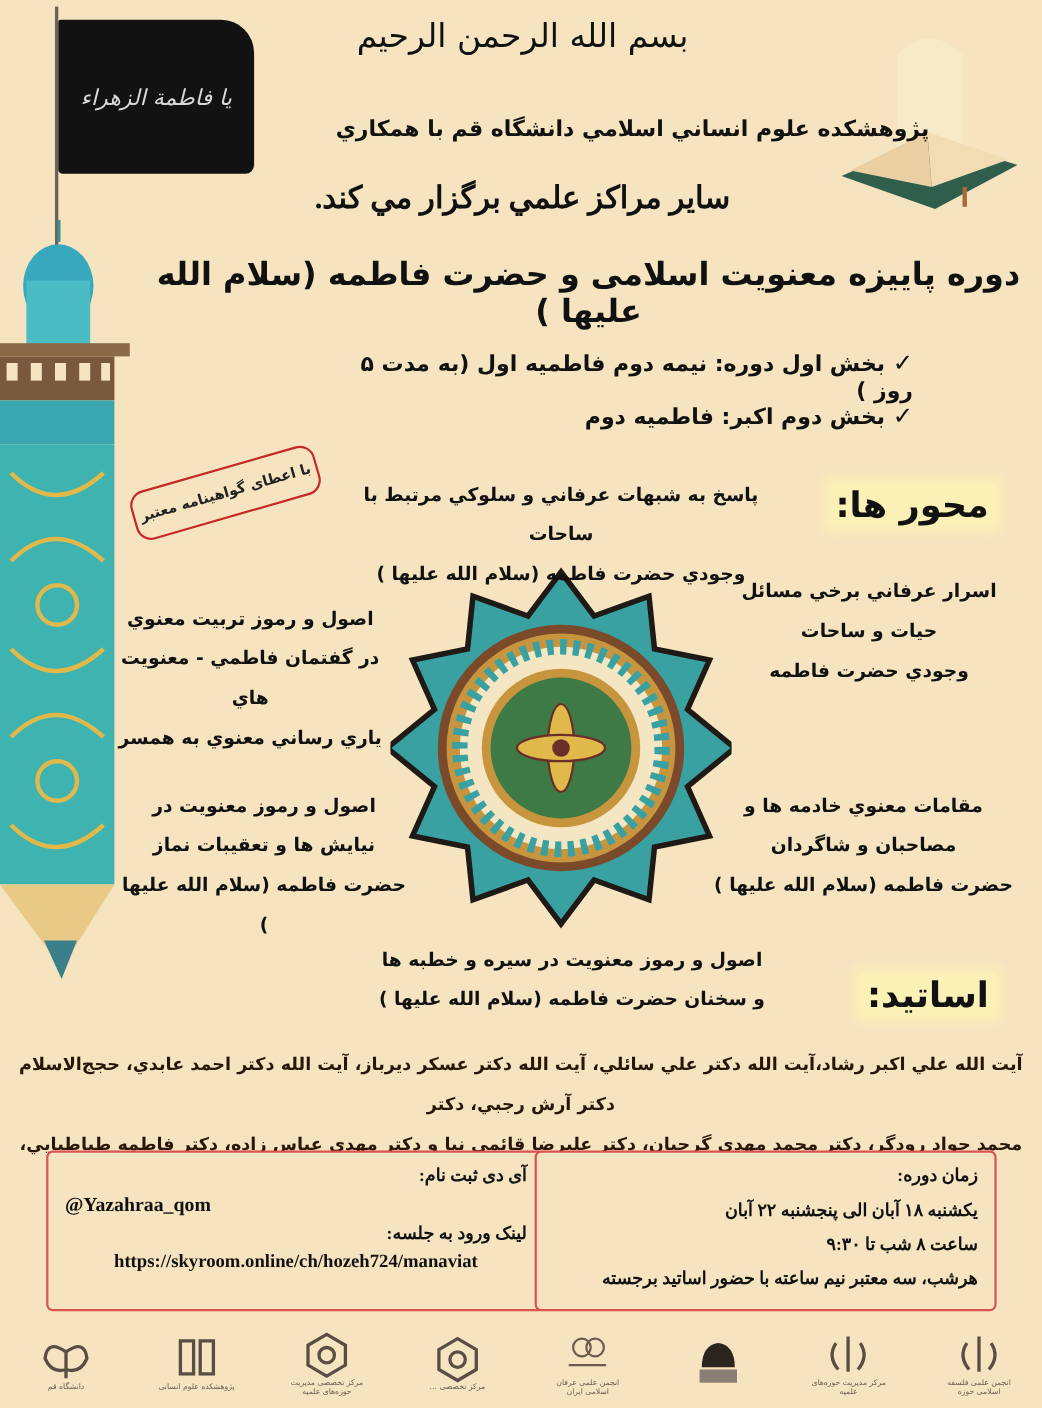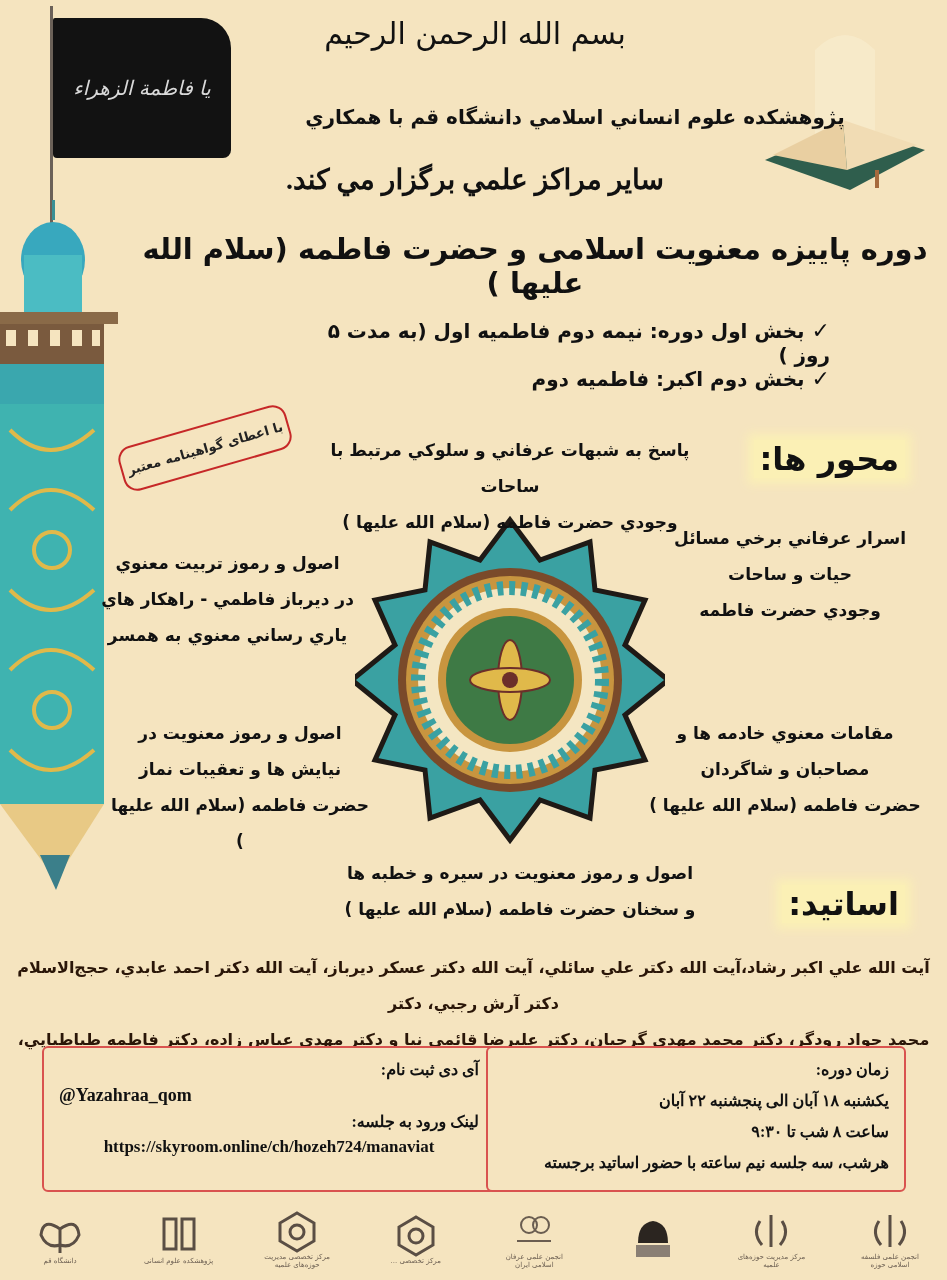--- a/index.html
+++ b/index.html
@@ -162,21 +162,21 @@
   <div>پاسخ به شبهات عرفاني و سلوكي مرتبط با ساحات</div>
   <div>وجودي حضرت فاطمه (سلام الله عليها )</div>
 </div>
 <div class="abs topic t2 rtl">
   <div>اسرار عرفاني برخي مسائل</div>
   <div>حيات و ساحات</div>
   <div>وجودي حضرت فاطمه</div>
 </div>
 <div class="abs topic t3 rtl">
   <div>اصول و رموز تربيت معنوي</div>
-  <div>در ديرباز فاطمي - راهكار هاي</div>
+  <div>در گفتمان فاطمي - معنويت هاي</div>
   <div>ياري رساني معنوي به همسر</div>
 </div>
 <div class="abs topic t4 rtl">
   <div>مقامات معنوي خادمه ها و</div>
   <div>مصاحبان و شاگردان</div>
   <div>حضرت فاطمه (سلام الله عليها )</div>
 </div>
 <div class="abs topic t5 rtl">
   <div>اصول و رموز معنويت در</div>
   <div>نيايش ها و تعقيبات نماز</div>
@@ -197,21 +197,21 @@
   <div class="box-line">آی دی ثبت نام:</div>
   <div class="ltr-val">@Yazahraa_qom</div>
   <div class="box-line">لینک ورود به جلسه:</div>
   <div class="url-val">https://skyroom.online/ch/hozeh724/manaviat</div>
 </div>
 
 <div class="abs box time-box rtl">
   <div class="box-line">زمان دوره:</div>
   <div class="box-line">یکشنبه ۱۸ آبان  الی پنجشنبه ۲۲ آبان</div>
   <div class="box-line">ساعت ۸ شب تا ۹:۳۰</div>
-  <div class="box-line">هرشب، سه جلسه  نیم ساعته با حضور اساتید برجسته</div>
+  <div class="box-line">هرشب، سه معتبر  نیم ساعته با حضور اساتید برجسته</div>
 </div>
 
 <div class="abs logos">
   <div class="logo">
     <svg viewBox="0 0 46 42">
         <path d="M23 4 V36 M12 10 Q4 22 14 34 M34 10 Q42 22 32 34" stroke="#5a4e44" stroke-width="3" fill="none"></path>
       </svg>
     <span>انجمن علمی فلسفه اسلامی حوزه</span>
   </div>
   <div class="logo">

